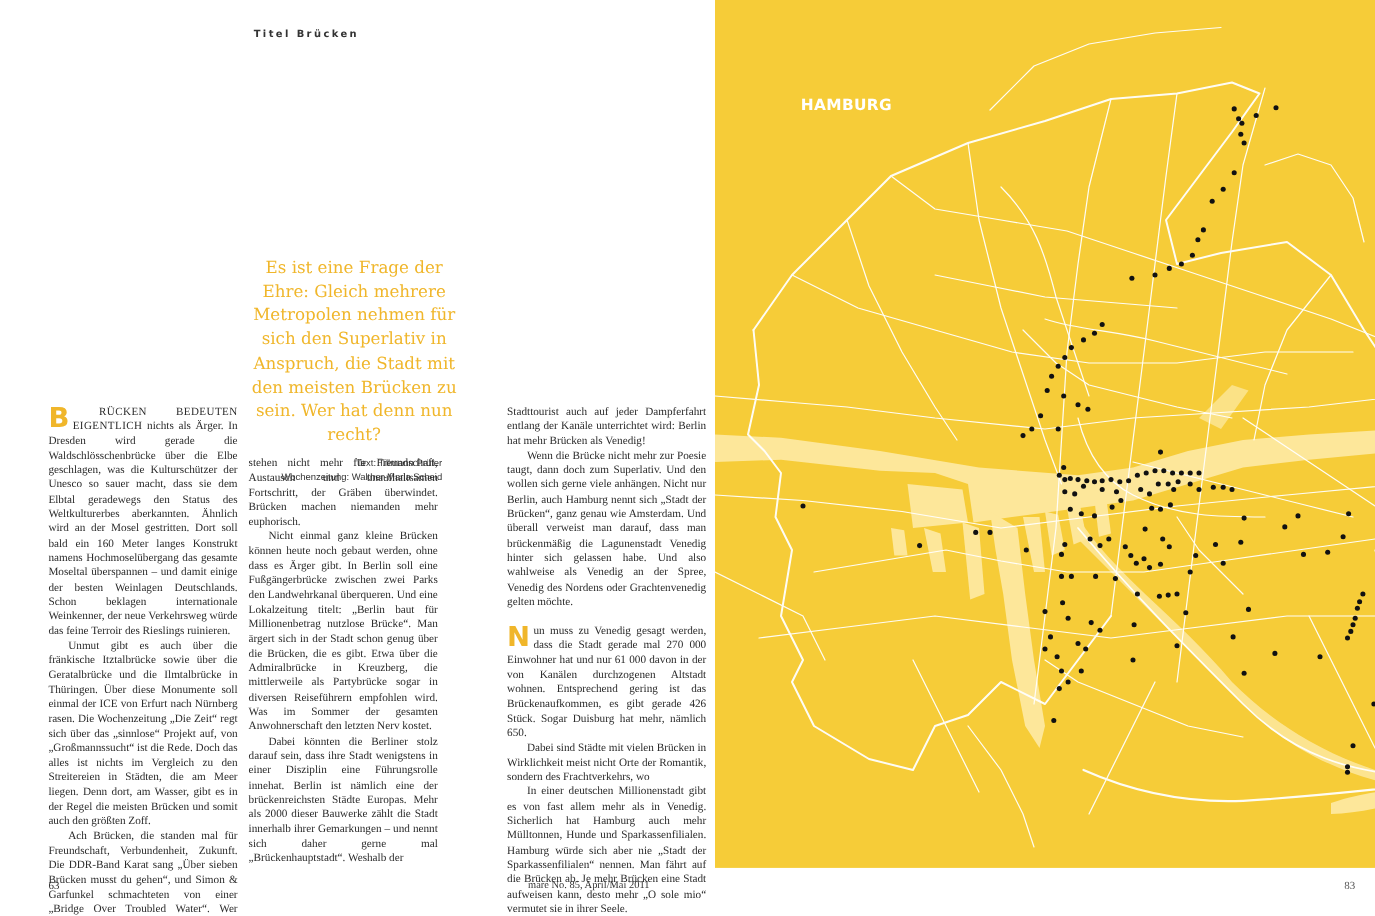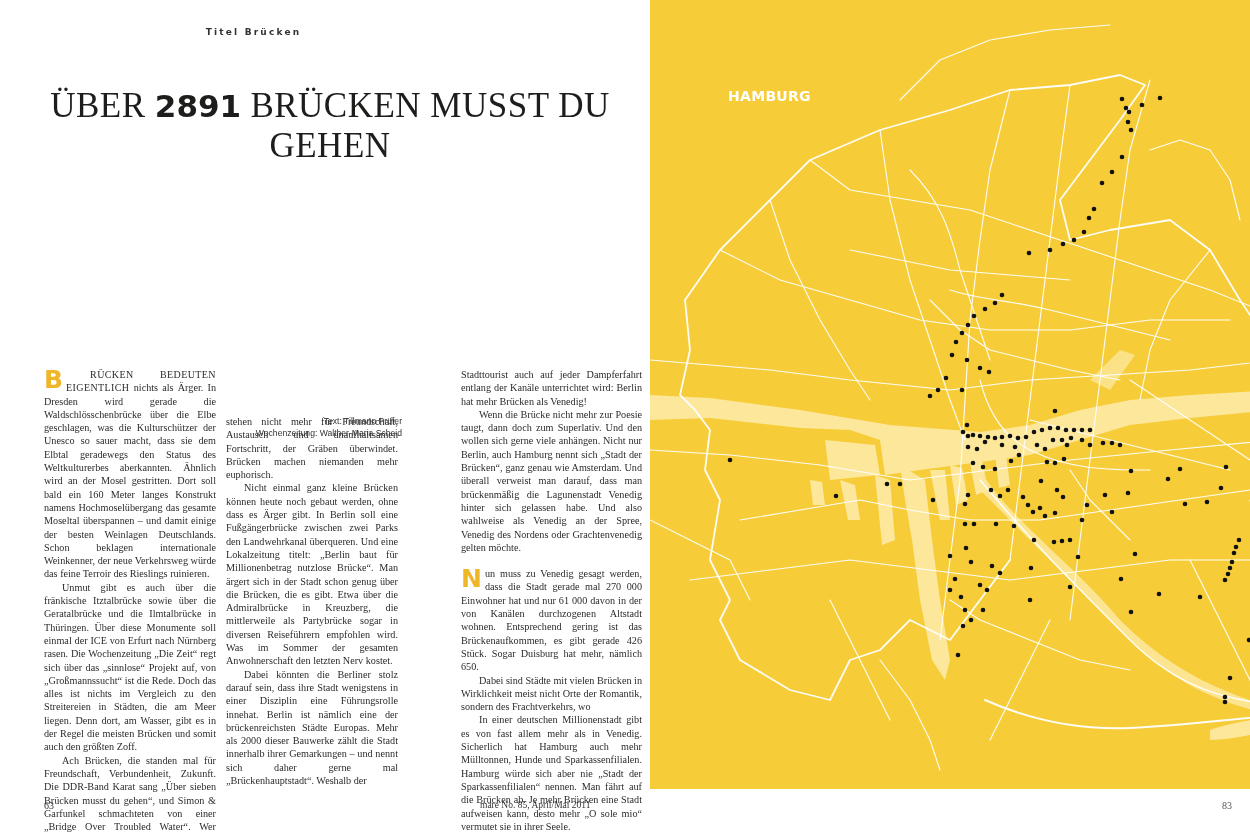--- a/index.html
+++ b/index.html
@@ -1,19 +1,19 @@
 <!DOCTYPE html>
 <html><head>
 <meta charset="utf-8">
 <style>
   html,body{margin:0;padding:0;background:#fff;}
   body{width:1250px;height:833px;position:relative;overflow:hidden;font-family:"DejaVu Serif",serif;color:#231f20;}
   .left-page{position:absolute;left:0;top:0;width:625px;height:833px;background:#fff;}
   .right-page{position:absolute;left:650px;top:0;width:625px;height:833px;background:#fff;}
-  .kicker{position:absolute;left:0;width:507px;top:27px;text-align:center;font-family:"DejaVu Sans",sans-serif;font-size:9px;font-weight:bold;letter-spacing:2.2px;color:#333;}
+  .kicker{position:absolute;left:0;width:507px;top:27px;text-align:center;font-family:"DejaVu Sans",sans-serif;font-size:9px;font-weight:bold;letter-spacing:2.2px;color:#333;padding-left:25px;}
   .headline{position:absolute;left:40px;width:580px;top:86px;text-align:center;font-family:"Liberation Serif",serif;font-size:35px;line-height:39px;letter-spacing:0.5px;color:#1d1d1b;}
   .headline b{font-family:"DejaVu Sans",sans-serif;font-weight:bold;font-size:31px;letter-spacing:0;}
   .pullquote{position:absolute;left:224px;width:196px;top:233px;text-align:center;font-family:"DejaVu Serif",serif;font-size:15.2px;line-height:21.7px;color:#f0b62a;}
   .credits{position:absolute;left:222px;width:180px;top:415px;text-align:right;font-family:"Liberation Sans",sans-serif;font-size:8.6px;line-height:12.4px;color:#333;}
   .col{position:absolute;font-family:"Liberation Serif",serif;font-size:10.2px;line-height:13.3px;text-align:justify;color:#2b2b2b;}
   .col p{margin:0;text-indent:0;}
   .col p.ind{text-indent:18px;}
   .col1{left:44px;width:172px;top:368px;}
   .col2{left:226px;width:172px;top:415px;}
   .col3{left:424px;width:181px;top:368px;margin-left:37px;}
@@ -27,24 +27,22 @@
   .map-title{position:absolute;left:78px;top:88px;font-family:"DejaVu Sans",sans-serif;font-weight:bold;font-size:14px;color:#fff;letter-spacing:0.3px;}
   .map-caption{position:absolute;left:78px;top:117px;width:190px;font-family:"DejaVu Sans",sans-serif;font-weight:bold;font-size:7.6px;line-height:13px;color:#2b2412;}
   svg.map{position:absolute;left:0;top:0;}
 </style>
 </head>
 <body>
 
 <div class="left-page">
   <div class="kicker">Titel Brücken</div>
 
-  <h1 class="headline" style="margin:0;font-weight:normal;">
-    <span>ÜBER </span><b>2891</b><span> BRÜCKEN MUSST DU GEHEN</span>
-  </h1>
-
+
+  <div class="pullquote">Es ist eine Frage der Ehre: Gleich mehrere Metropolen nehmen für sich den Superlativ in Anspruch, die Stadt mit den meisten Brücken zu sein. Wer hat denn nun recht?</div>
 
   <div class="credits">
     <div>Text: Tillmann Prüfer</div>
     <div>Wochenzeitung: Walther-Maria Scheid</div>
   </div>
 
   <div class="col col1">
     <p><span class="dropcap">B</span><span class="smallcaps">RÜCKEN BEDEUTEN EIGENTLICH</span> <span>nichts als Ärger. In Dresden wird gerade die Waldschlösschenbrücke über die Elbe geschlagen, was die Kulturschützer der Unesco so sauer macht, dass sie dem Elbtal geradewegs den Status des Weltkulturerbes aberkannten. Ähnlich wird an der Mosel gestritten. Dort soll bald ein 160 Meter langes Konstrukt namens Hochmoselübergang das gesamte Moseltal überspannen – und damit einige der besten Weinlagen Deutschlands. Schon beklagen internationale Weinkenner, der neue Verkehrsweg würde das feine Terroir des Rieslings ruinieren.</span></p>
     <p class="ind">Unmut gibt es auch über die fränkische Itztalbrücke sowie über die Geratalbrücke und die Ilmtalbrücke in Thüringen. Über diese Monumente soll einmal der ICE von Erfurt nach Nürnberg rasen. Die Wochenzeitung „Die Zeit“ regt sich über das „sinnlose“ Projekt auf, von „Großmannssucht“ ist die Rede. Doch das alles ist nichts im Vergleich zu den Streitereien in Städten, die am Meer liegen. Denn dort, am Wasser, gibt es in der Regel die meisten Brücken und somit auch den größten Zoff.</p>
     <p class="ind">Ach Brücken, die standen mal für Freundschaft, Verbundenheit, Zukunft. Die DDR-Band Karat sang „Über sieben Brücken musst du gehen“, und Simon &amp; Garfunkel schmachteten von einer „Bridge Over Troubled Water“. Wer würde heute solche Texte noch verstehen? Brücken</p>

